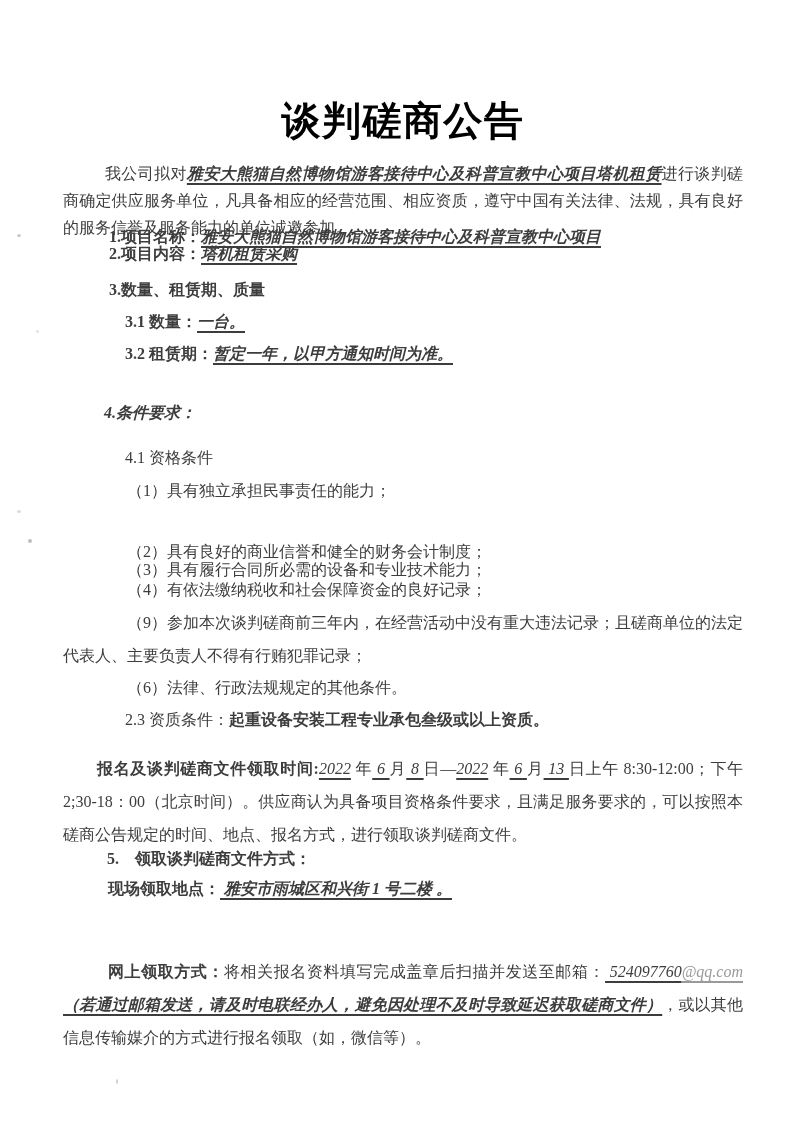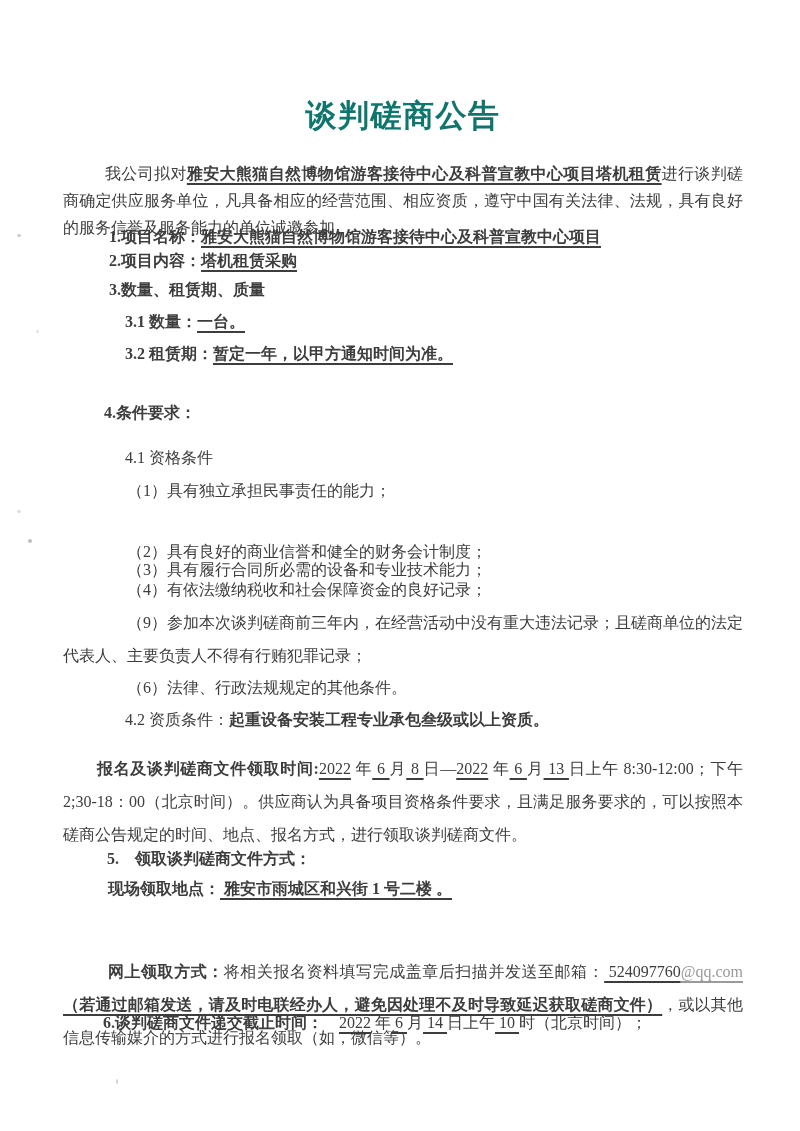--- a/index.html
+++ b/index.html
@@ -15,84 +15,83 @@
   .blk{
     position:absolute;
     left:63px;width:680px;
     line-height:24px;
     box-sizing:border-box;
     text-align:justify;
   }
   .title{
     position:absolute;left:63px;width:680px;top:76px;
     text-align:center;
-    font-size:31px;font-weight:bold;line-height:38px;
-    color:#0f766e;letter-spacing:1.5px;
+    font-size:39px;font-weight:bold;line-height:38px;
+    color:#000000;letter-spacing:1.5px;
   }
   .lh27{line-height:27px;}
   .lh33{line-height:33px;}
   .b{font-weight:bold;}
-  .u,.bu{text-decoration:underline;text-decoration-thickness:1.5px;text-underline-offset:4px;}
+  .u,.bu{text-decoration:underline;text-decoration-thickness:1.5px;text-underline-offset:4px;font-style:italic;}
   .bu{font-weight:bold;}
   .ti42{text-indent:42px;}
   .ti34{text-indent:34px;}
   .ti45{text-indent:45px;margin-top:48px;}
   .ti64{text-indent:64px;}
   .pl46{padding-left:46px;}
-  .pl41{padding-left:41px;}
+  .pl41{padding-left:41px;font-style:italic;}
   .pl62{padding-left:62px;}
   .pl64{padding-left:64px;}
   .pl44{padding-left:44px;}
   .pl45{padding-left:45px;}
   .pl40{padding-left:40px;}
   .light{color:#9a9a9a;}
   .speck{position:absolute;background:#8a8a8a;border-radius:50%;}
 </style>
 </head>
 <body>
 
 <div class="page">
 
   <h1 class="title">谈判磋商公告</h1>
 
   <p class="blk lh27 ti42" style="top:144px"><span>我公司拟对</span><span class="bu">雅安大熊猫自然博物馆游客接待中心及科普宣教中心项目塔机租赁</span><span>进行谈判磋商确定供应服务单位，凡具备相应的经营范围、相应资质，遵守中国有关法律、法规，具有良好的服务信誉及服务能力的单位诚邀参加。</span></p>
 
   <div class="blk pl46" style="top:225px"><span class="b">1.项目名称：</span><span class="bu">雅安大熊猫自然博物馆游客接待中心及科普宣教中心项目</span></div>
 
-  <div class="blk pl46" style="top:249px"><span class="b">2.项目内容：</span><span class="bu">塔机租赁采购</span></div>
+  <div class="blk pl46" style="top:242px"><span class="b">2.项目内容：</span><span class="bu">塔机租赁采购</span></div>
 
   <div class="blk pl46" style="top:278px"><span class="b">3.数量、租赁期、质量</span></div>
 
   <div class="blk pl62" style="top:310px"><span class="b">3.1 数量：</span><span class="bu">一台。</span></div>
 
   <div class="blk pl62" style="top:342px"><span class="b">3.2 租赁期：</span><span class="bu">暂定一年，以甲方通知时间为准。</span></div>
 
 
   <div class="blk pl41" style="top:401px"><span class="b">4.条件要求：</span></div>
 
   <div class="blk pl62" style="top:446px"><span>4.1 资格条件</span></div>
 
   <div class="blk pl64" style="top:479px">（1）具有独立承担民事责任的能力；</div>
   <div class="blk pl64" style="top:540px">（2）具有良好的商业信誉和健全的财务会计制度；</div>
   <div class="blk pl64" style="top:558px">（3）具有履行合同所必需的设备和专业技术能力；</div>
   <div class="blk pl64" style="top:578px">（4）有依法缴纳税收和社会保障资金的良好记录；</div>
   <div class="blk lh33 ti64" style="top:606px">（9）参加本次谈判磋商前三年内，在经营活动中没有重大违法记录；且磋商单位的法定代表人、主要负责人不得有行贿犯罪记录；</div>
   <div class="blk pl64" style="top:676px">（6）法律、行政法规规定的其他条件。</div>
 
-  <div class="blk pl62" style="top:708px"><span>4.2 资质条件：</span><span class="b">起重设备安装工程专业承包叁级或以上资质。</span></div>
+  <div class="blk pl62" style="top:708px"><span>2.3 资质条件：</span><span class="b">起重设备安装工程专业承包叁级或以上资质。</span></div>
 
   <p class="blk lh33 ti34" style="top:736px"><span class="b">报名及谈判磋商文件领取时间:</span><span class="u">2022</span><span> 年</span><span class="u"> 6 </span><span>月</span><span class="u"> 8 </span><span>日—</span><span class="u">2022</span><span> 年</span><span class="u"> 6 </span><span>月</span><span class="u"> 13 </span><span>日上午 8:30-12:00；</span><span>下午 2;30-18：00（北京时间）。供应商认为具备项目资格条件要求，且满足服务要求的，可以按照本磋商公告规定的时间、地点、报名方式，进行领取谈判磋商文件。</span></p>
 
   <div class="blk pl44" style="top:847px"><span class="b">5.　领取谈判磋商文件方式：</span></div>
 
   <div class="blk pl45" style="top:877px"><span class="b">现场领取地点：</span><span class="bu"> 雅安市雨城区和兴街 1 号二楼 。</span></div>
 
   <p class="blk lh33 ti45" style="top:907px"><span class="b">网上领取方式：</span><span>将相关报名资料填写完成盖章后扫描并发送至邮箱：</span><span class="u"> 524097760</span><span class="u light">@qq.com</span><span class="bu">（若通过邮箱发送，请及时电联经办人，避免因处理不及时导致延迟获取磋商文件）</span><span>，或以其他信息传输媒介的方式进行报名领取（如，微信等）。</span></p>
 
-  <div class="blk pl40" style="top:1011px"><span class="b">6.谈判磋商文件递交截止时间：</span><span>　</span><span class="u">2022</span><span> 年</span><span class="u"> 6 </span><span>月</span><span class="u"> 14 </span><span>日上午</span><span class="u"> 10 </span><span>时（北京时间）；</span></div>
 
   <div class="speck" style="left:17px;top:234px;width:4px;height:3px;opacity:.45"></div>
   <div class="speck" style="left:36px;top:330px;width:3px;height:3px;opacity:.25"></div>
   <div class="speck" style="left:17px;top:510px;width:4px;height:3px;opacity:.3"></div>
   <div class="speck" style="left:28px;top:539px;width:4px;height:4px;opacity:.55"></div>
   <div class="speck" style="left:116px;top:1079px;width:2px;height:5px;opacity:.4"></div>
 
 </div>
 
 </body></html>

